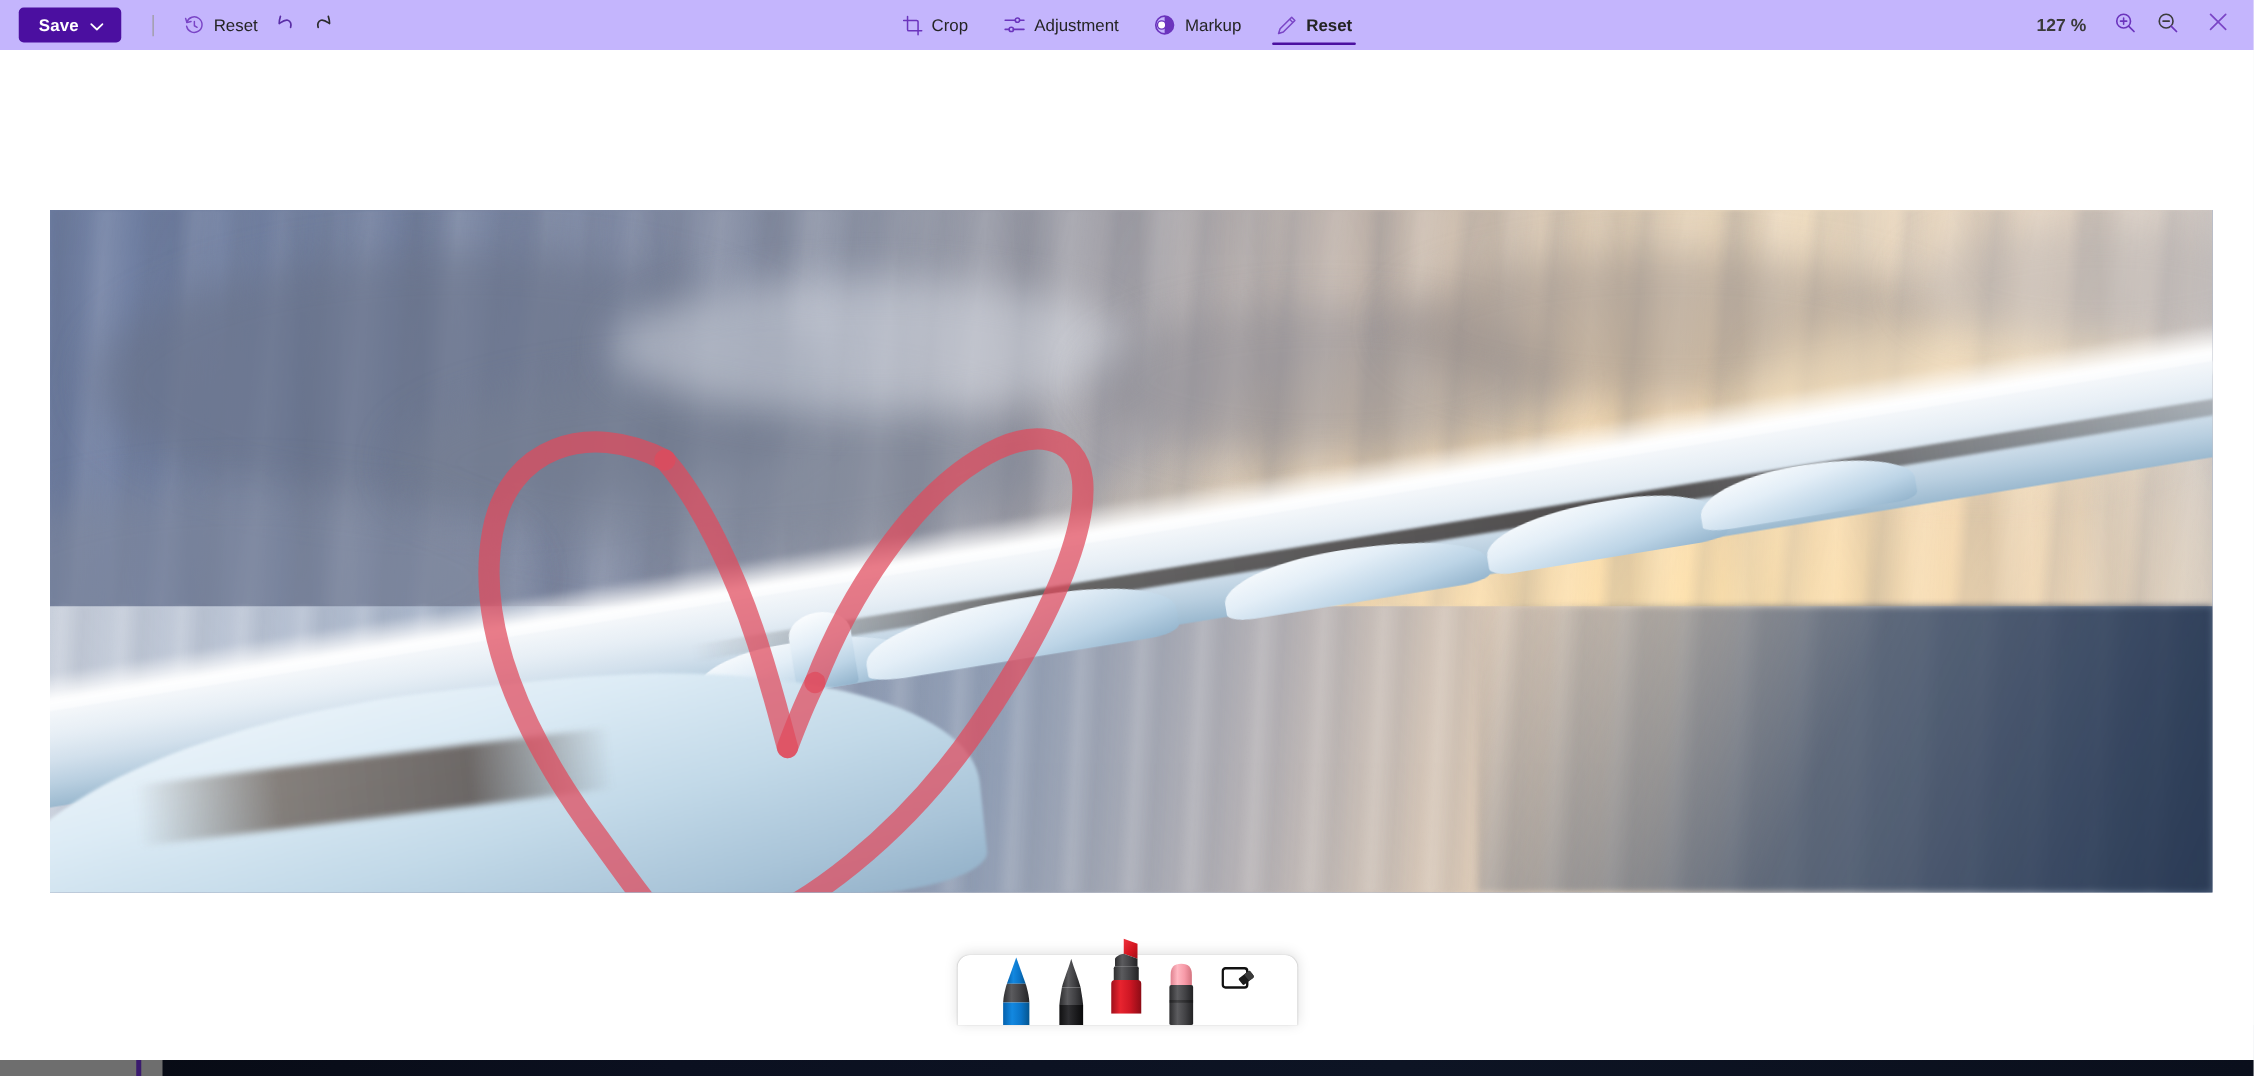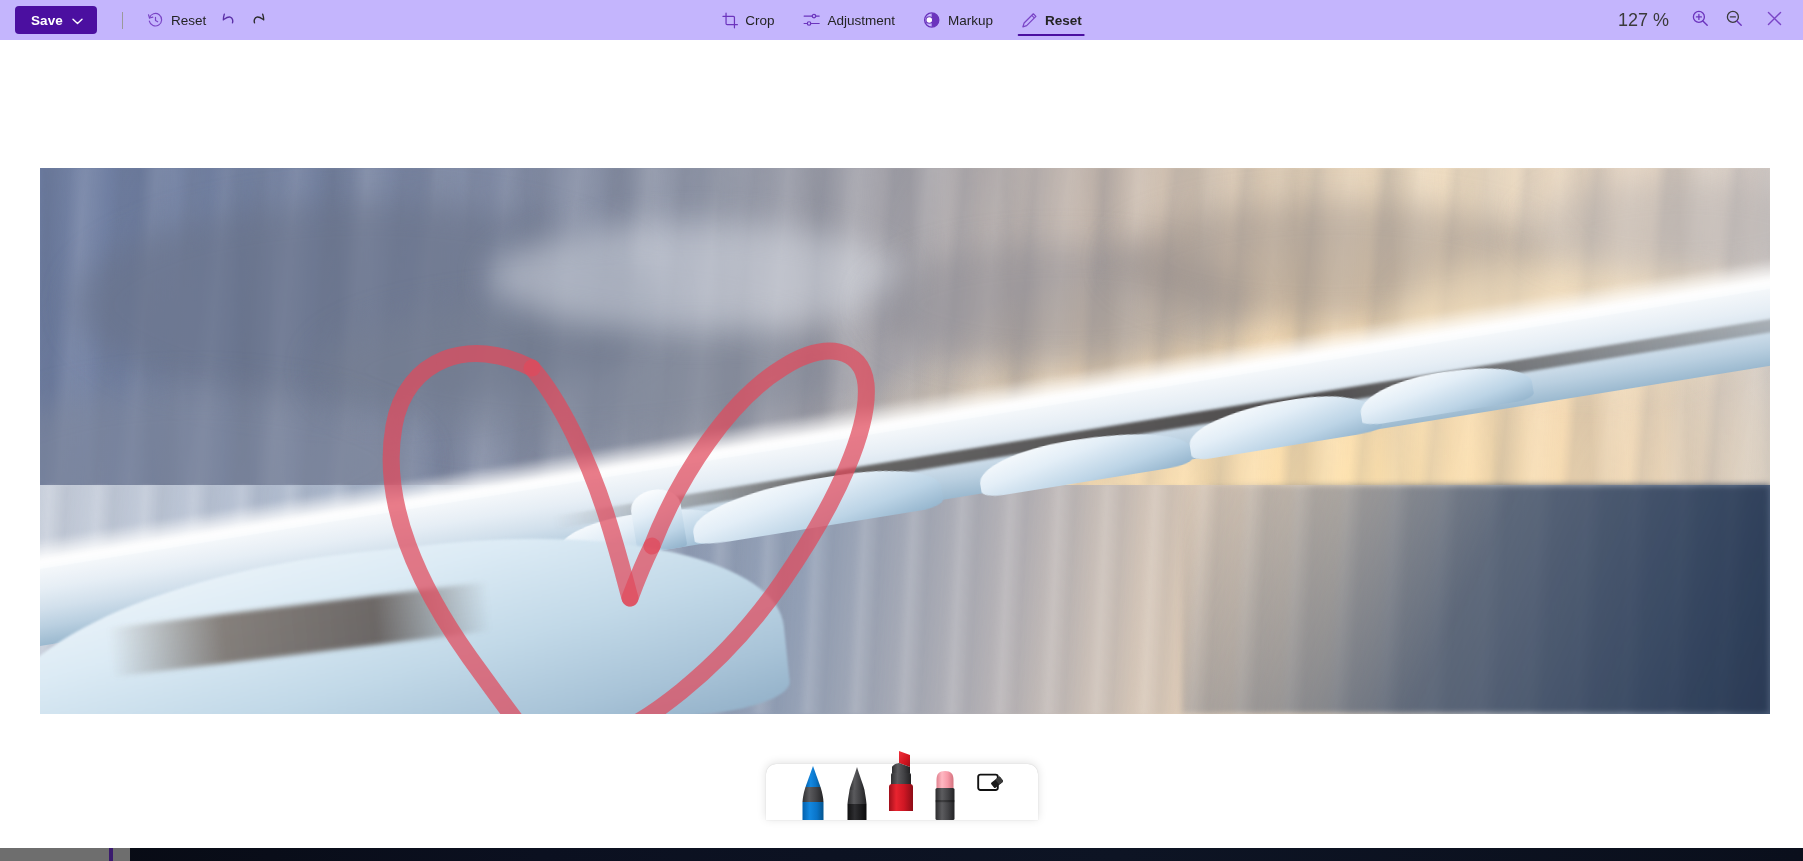--- a/index.html
+++ b/index.html
@@ -94,24 +94,25 @@
     background: #4B0FA0;
     border-radius: 2px;
   }
 
   
   .tb-right {
     position: absolute; right: 14px;
     display: flex; align-items: center; gap: 4px;
   }
   .zoom-pct {
-    font-size: 18px;
+    font-size: 14px;
     color: #3a3a3a;
     margin-right: 12px;
     white-space: nowrap;
+    font-weight: bold;
   }
 
   
   .canvas-area {
     position: absolute;
     top: 40px; left: 0;
     width: 1803px; height: 780px;
     background: #ffffff;
   }
 

